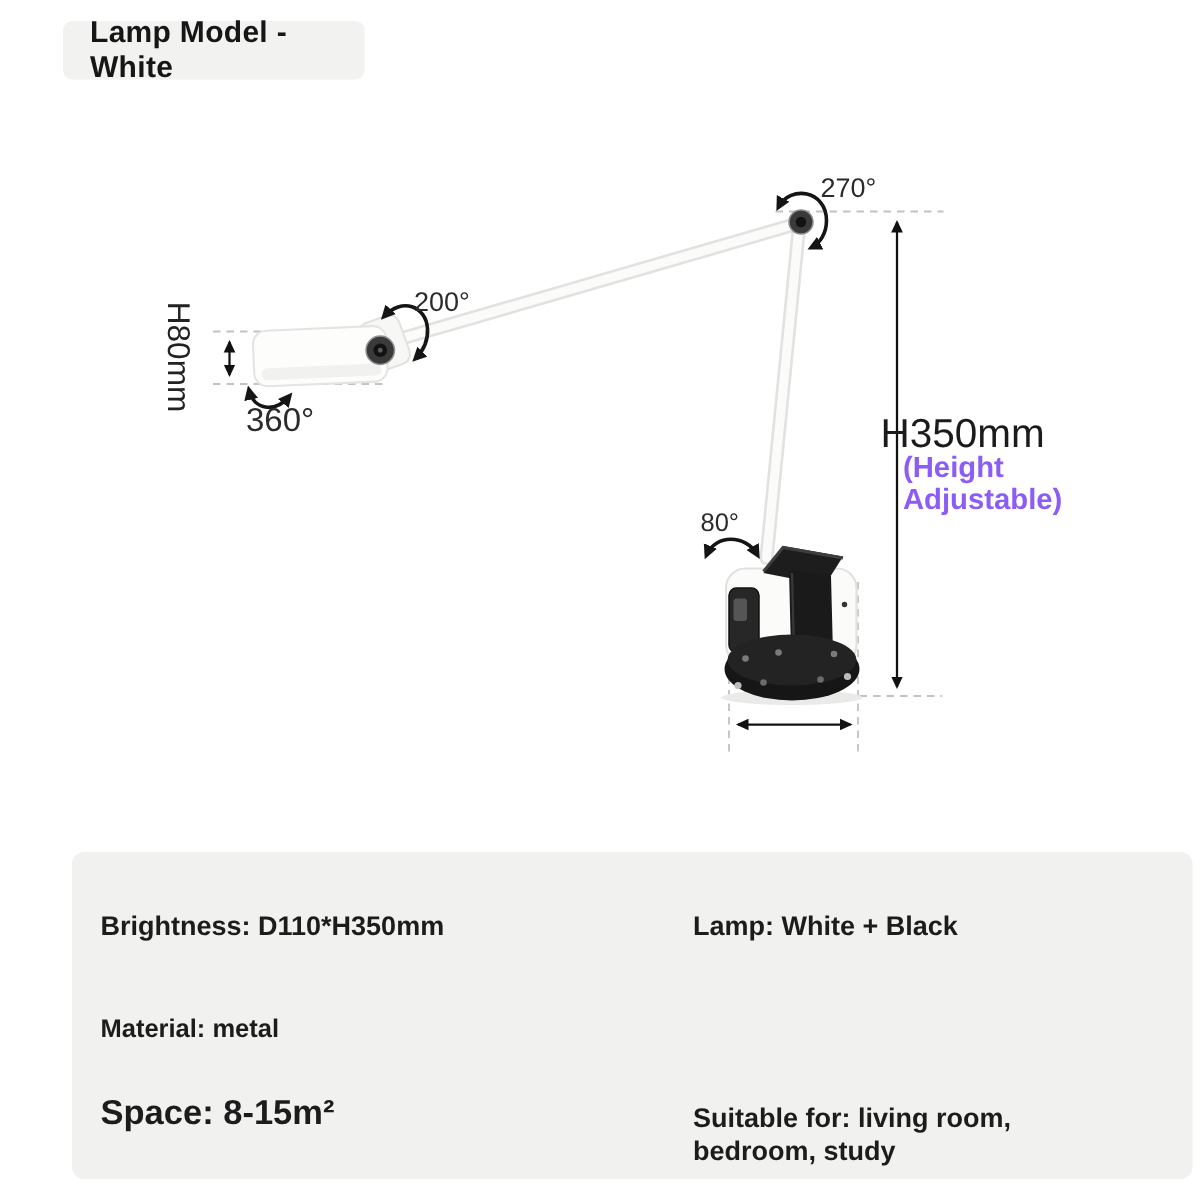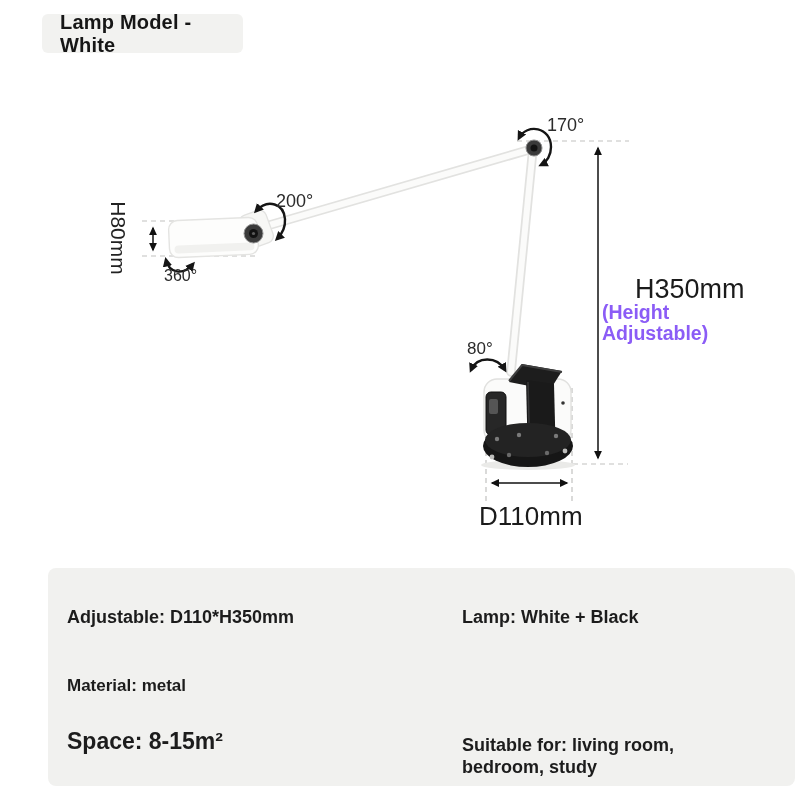--- a/index.html
+++ b/index.html
@@ -13,27 +13,27 @@
     left:22px;top:14px;width:201px;height:39px;background:#f2f2f0;border-radius:6px;
     display:flex;align-items:center;padding-left:18px;box-sizing:border-box;
   }
   .badge span{font-size:20px;font-weight:bold;color:#161616;letter-spacing:.2px;}
   
   .diagram{left:0;top:0;width:800px;height:560px;}
   
   .lbl{white-space:nowrap;color:#2b2b2b;}
   .lbl-270{left:527px;top:115px;font-size:18px;}
   .lbl-200{left:256px;top:191px;font-size:18px;}
-  .lbl-360{left:144px;top:267px;font-size:16px;}
+  .lbl-360{left:144px;top:267px;font-size:22px;}
   .lbl-80{left:447px;top:339px;font-size:17px;}
   .lbl-h80{
     left:60px;top:226px;width:76px;text-align:center;font-size:21px;color:#222;
     transform:rotate(90deg);
   }
-  .lbl-h350{left:615px;top:274px;font-size:27px;color:#1b1b1b;}
+  .lbl-h350{left:567px;top:274px;font-size:27px;color:#1b1b1b;}
   .lbl-hnote{left:582px;top:302px;width:128px;font-size:19.5px;font-weight:bold;line-height:21px;color:#8b5cf6;white-space:normal;}
   .lbl-d110{left:459px;top:501px;font-size:26px;color:#1b1b1b;}
   
   .panel{
     left:28px;top:568px;width:747px;height:218px;background:#f1f1ef;border-radius:8px;
   }
   .spec{position:absolute;font-weight:bold;color:#1c1c1c;}
   .spec-dimensions{left:47px;top:607px;font-size:18px;}
   .spec-color{left:442px;top:607px;font-size:18px;}
   .spec-material{left:47px;top:676px;font-size:17px;}
@@ -123,29 +123,28 @@
     </g>
 
     <g stroke="#151515" stroke-width="2.4" fill="none">
       <path d="M146,260 C149,273 163,276 173,264" marker-start="url(#mArc)" marker-end="url(#mArc)"></path>
       <path d="M236,211 C248,198 264,204 265,219 C265.5,227 262,234 257,239" marker-start="url(#mArc)" marker-end="url(#mArc)"></path>
       <path d="M499,138 C507,123 531,127 531,147 C531,155 527,162 521,165" marker-start="url(#mArc)" marker-end="url(#mArc)"></path>
       <path d="M451,370 C457,356 477,356 485,370" marker-start="url(#mArc)" marker-end="url(#mArc)"></path>
     </g>
   </svg>
 
-  <div class="abs lbl lbl-270">170°</div>
+  <div class="abs lbl lbl-270">270°</div>
   <div class="abs lbl lbl-200">200°</div>
   <div class="abs lbl lbl-360">360°</div>
   <div class="abs lbl lbl-80">80°</div>
   <div class="abs lbl lbl-h80">H80mm</div>
   <div class="abs lbl lbl-h350">H350mm</div>
   <div class="abs lbl-hnote">(Height Adjustable)</div>
-  <div class="abs lbl lbl-d110">D110mm</div>
 
   <div class="abs panel"></div>
-  <div class="spec spec-dimensions">Adjustable: D110*H350mm</div>
+  <div class="spec spec-dimensions">Brightness: D110*H350mm</div>
   <div class="spec spec-color">Lamp: White + Black</div>
   <div class="spec spec-material">Material: metal</div>
   <div class="spec spec-space">Space: 8-15m²</div>
   <div class="spec spec-suitable">Suitable for: living room, bedroom, study</div>
 
 </div>
 
 </body></html>

